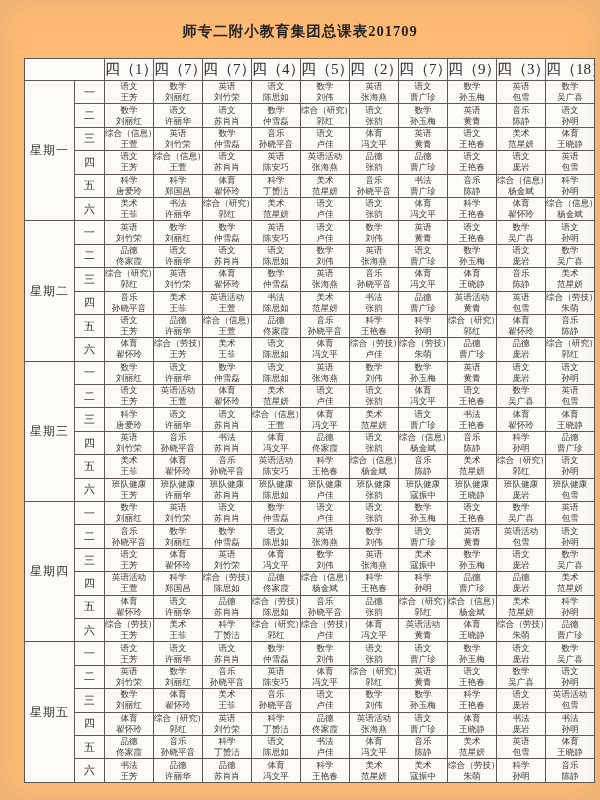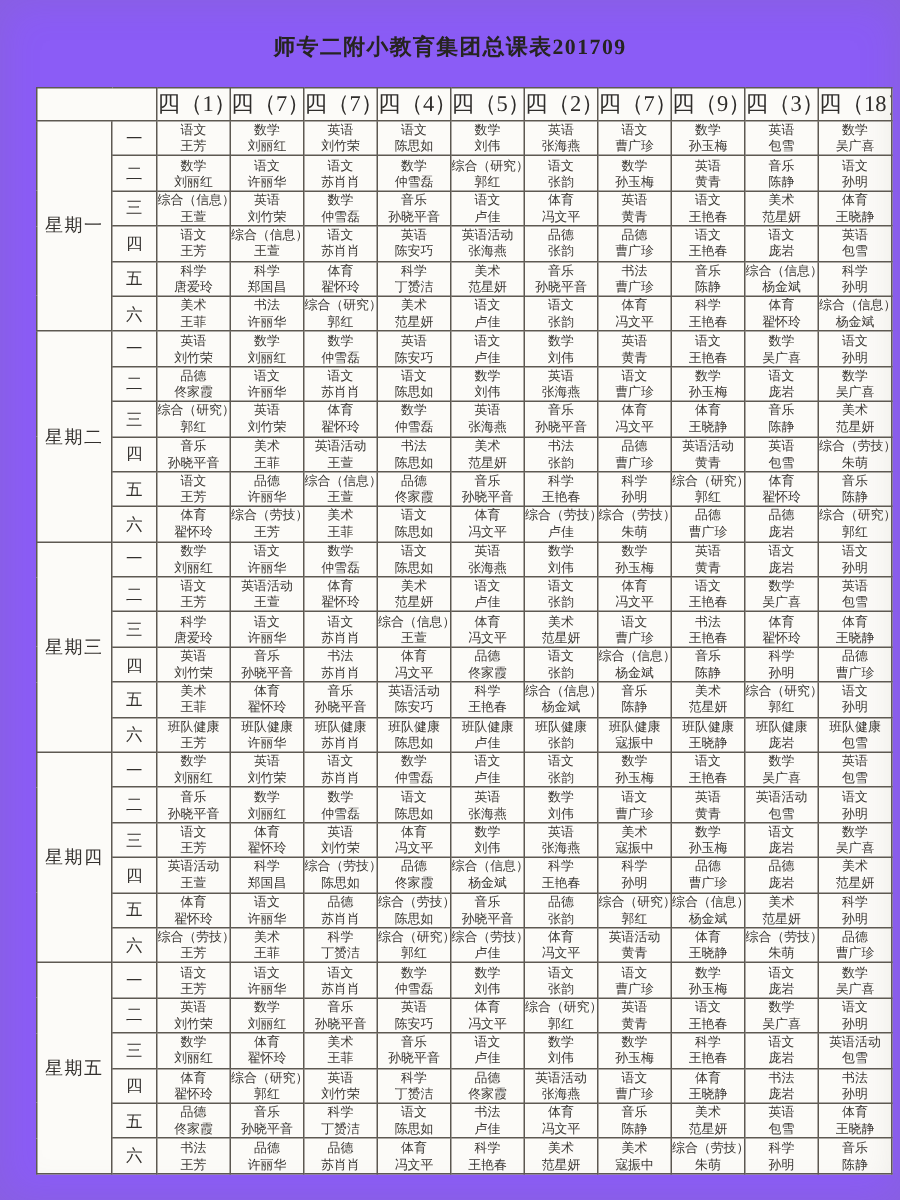--- a/index.html
+++ b/index.html
@@ -1,19 +1,19 @@
 <!DOCTYPE html>
 <html><head>
 <meta charset="utf-8">
 <style>
   html,body{margin:0;padding:0;}
   body{width:600px;height:800px;background:#e9e7e3;overflow:hidden;}
   .page{
     width:600px;height:800px;position:relative;
-    background:#8b5cf6;
+    background:#fdba74;
     font-family:"Liberation Serif","DejaVu Serif",serif;
     color:#2f2d2b;
   }
   .page::after{ 
     content:"";position:absolute;inset:0;pointer-events:none;
     box-shadow:inset 0 0 28px rgba(120,115,105,.18);
   }
   .title{
     position:absolute;top:22px;left:0;right:0;
     text-align:center;font-size:14.5px;font-weight:bold;

